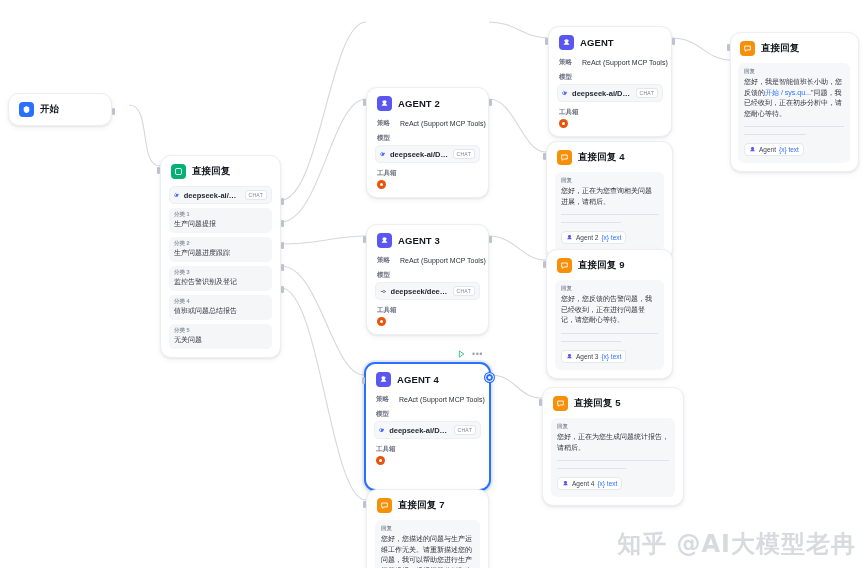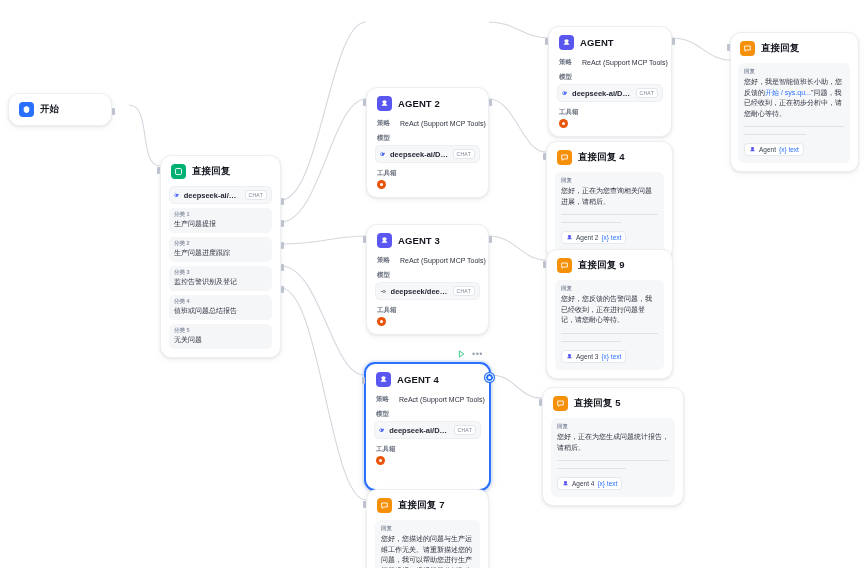--- a/index.html
+++ b/index.html
@@ -453,14 +453,15 @@
       </span>
       <span class="node-title">直接回复 7</span>
     </div>
     <div class="ans-box">
       <div class="ans-k">回复</div>
       <div class="ans-t">您好，您描述的问题与生产运维工作无关。请重新描述您的问题，我可以帮助您进行生产问题提报、提报问题分析和生产问题解决进展跟进。</div>
     </div>
     <span class="port in" style="top:11px;"></span>
   </div>
 
+  <div id="watermark">知乎 @AI大模型老冉</div>
 
 </div>
 
 </body></html>

